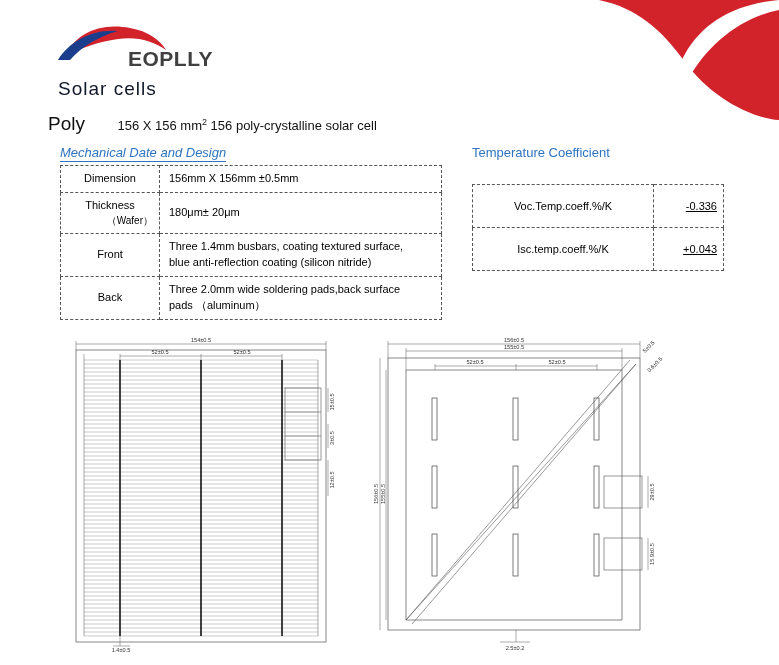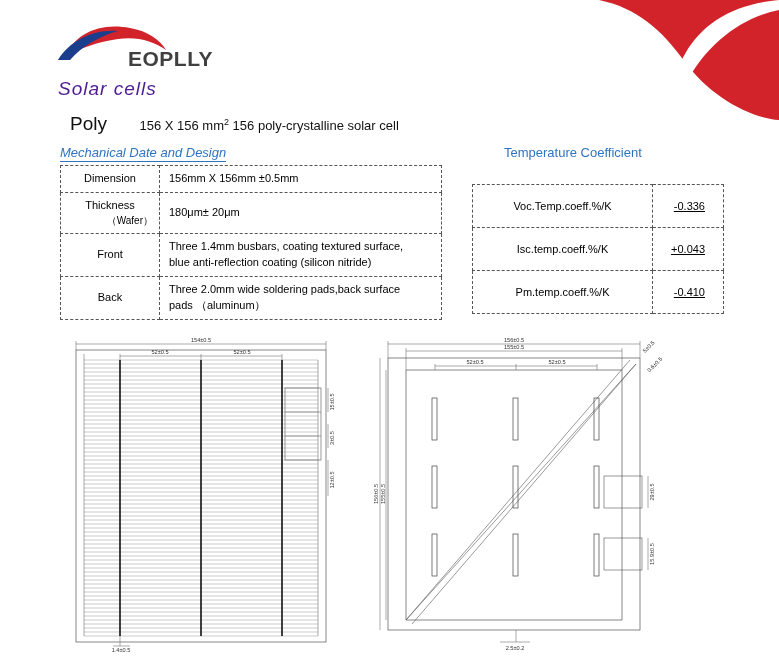--- a/index.html
+++ b/index.html
@@ -19,34 +19,34 @@
   
   .logo-wrap{position:absolute;left:56px;top:20px;width:180px;height:54px;}
   .logo-text{
     position:absolute;left:72px;top:27px;
     font-family:"Liberation Sans", sans-serif;
     font-weight:bold;font-size:21px;letter-spacing:.5px;color:#404040;
   }
   
   .title-solar{
     position:absolute;left:58px;top:78px;
-    font-size:19px;color:#4c1d95;letter-spacing:1px;font-style:italic;
-  }
-  .poly-row{position:absolute;left:70px;top:113px;}
+    font-size:19px;color:#0f172a;letter-spacing:1px;
+  }
+  .poly-row{position:absolute;left:48px;top:113px;}
   .poly-word{font-size:19px;color:#111;display:inline-block;vertical-align:baseline;}
   .poly-desc{font-size:13px;color:#111;display:inline-block;vertical-align:baseline;margin-left:28px;}
   .poly-desc sup{font-size:9px;vertical-align:super;}
   .sec-mech{
     position:absolute;left:60px;top:145px;
     font-size:13px;color:#2e74c0;font-style:italic;
   }
   .sec-mech .ul{border-bottom:1px solid #2e74c0;padding-bottom:1px;}
   .sec-temp{
     position:absolute;left:472px;top:145px;
-    font-size:13px;color:#2e74c0;margin-left:32px;
+    font-size:13px;color:#2e74c0;
   }
   
   table{border-collapse:collapse;}
   .mech-table{
     position:absolute;left:60px;top:165px;width:382px;
     font-size:11px;
   }
   .mech-table td{
     border:1px dashed #555;
     padding:5px 6px;
@@ -55,21 +55,21 @@
   }
   .mech-table td.lbl{width:86px;text-align:center;}
   .mech-table td.val{padding-left:9px;}
   .sub{font-size:10px;text-align:right;}
   
   .temp-table{
     position:absolute;left:472px;top:184px;width:252px;font-size:11px;
   }
   .temp-table td{
     border:1px dashed #555;
-    padding:9px 18px;
+    padding:9px 6px;
     height:24px;
   }
   .temp-table td.k{width:168px;text-align:center;}
   .temp-table td.v{text-align:right;text-decoration:underline;}
   
   .drawing-left{position:absolute;left:58px;top:336px;width:300px;height:318px;}
   .drawing-right{position:absolute;left:372px;top:336px;width:300px;height:318px;}
   svg{display:block;}
   .dim{font-size:5.6px;fill:#333;font-family:"Liberation Sans", sans-serif;}
   .dimv{font-size:5.6px;fill:#333;font-family:"Liberation Sans", sans-serif;}
@@ -147,24 +147,20 @@
 
 <table class="temp-table">
   <tbody>
       <tr>
     <td class="k">Voc.Temp.coeff.%/K</td>
     <td class="v">-0.336</td>
   </tr>
   <tr>
     <td class="k">Isc.temp.coeff.%/K</td>
     <td class="v">+0.043</td>
-  </tr>
-  <tr>
-    <td class="k">Pm.temp.coeff.%/K</td>
-    <td class="v">-0.410</td>
   </tr>
 </tbody>
   </table>
 
 <div class="drawing-left">
   <svg width="300" height="318" viewBox="0 0 300 318" xmlns="http://www.w3.org/2000/svg">
 
     <rect x="18" y="14" width="250" height="292" fill="none" stroke="#555" stroke-width="0.7"></rect>
 
     <g stroke="#8a8a8a" stroke-width="0.45">

